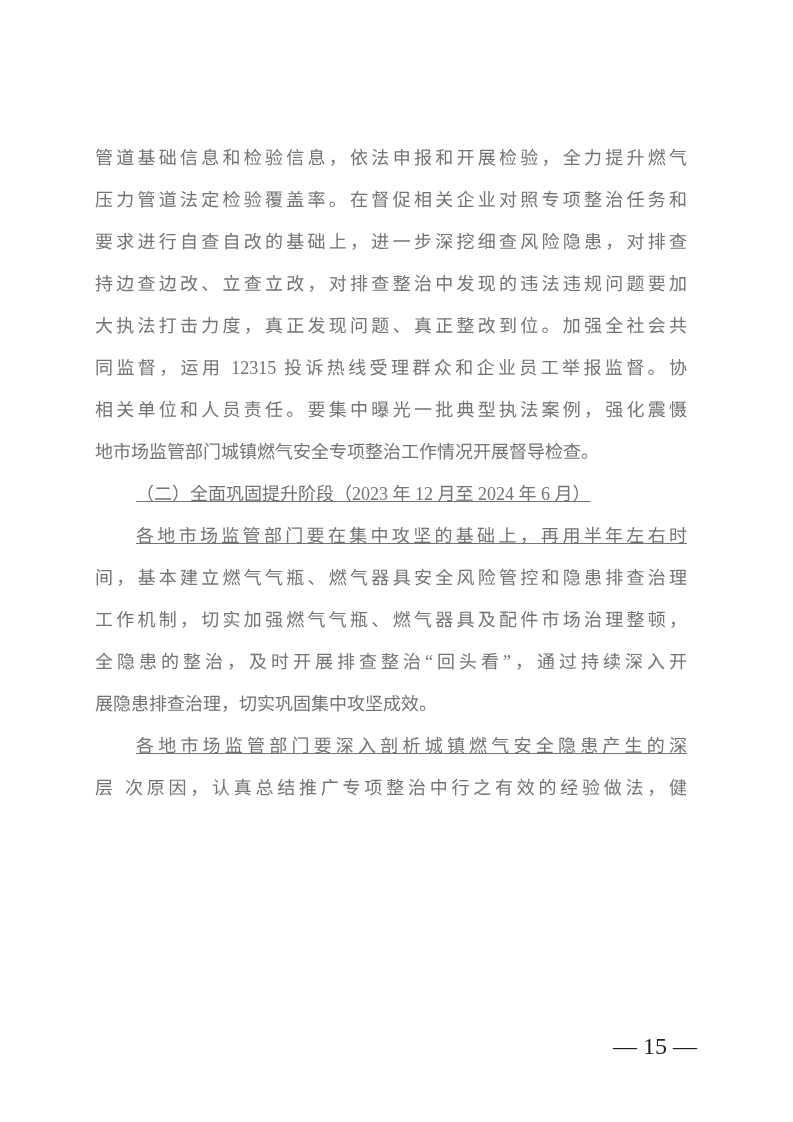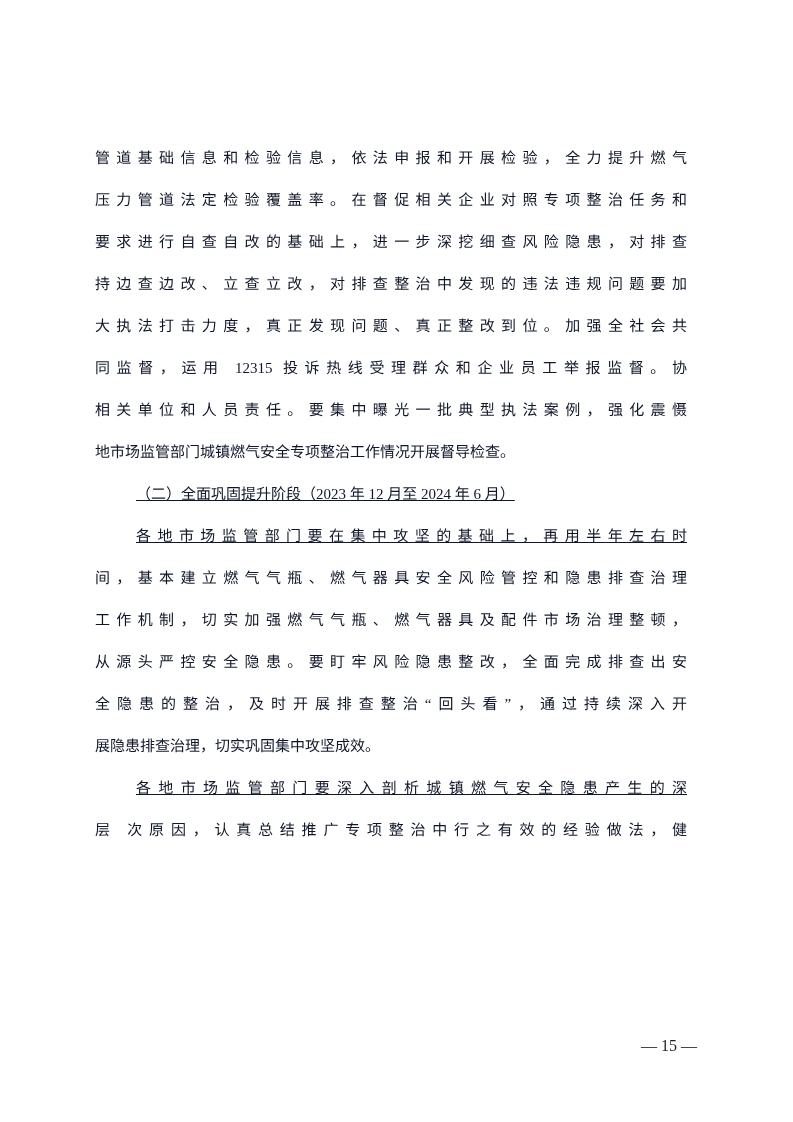--- a/index.html
+++ b/index.html
@@ -18,43 +18,43 @@
   }
   .text-block {
     position: absolute;
     left: 95px;
     top: 137px;
     width: 592px;
   }
   .line {
     height: 42px;
     line-height: 42px;
-    font-size: 15px;
-    color: #0f172a;
+    font-size: 18px;
+    color: #737373;
   }
   .line.justify {
     text-align: justify;
     text-align-last: justify;
     text-justify: inter-character;
   }
   .line.indent {
     text-indent: 41px;
     text-decoration: underline;
   }
   .line.heading {
     
     font-weight: 400;
   }
   .footer {
     position: absolute;
     top: 1033px;
     right: 96px;
     height: 26px;
     line-height: 26px;
-    font-size: 16px;
+    font-size: 24px;
     color: #1f1f1f;
     white-space: pre;
   }
 </style>
 </head>
 <body>
 
 <div class="page">
   <div class="text-block">
       <div class="line justify">管道基础信息和检验信息，依法申报和开展检验，全力提升燃气</div>
@@ -62,20 +62,19 @@
       <div class="line justify">要求进行自查自改的基础上，进一步深挖细查风险隐患，对排查</div>
       <div class="line justify">持边查边改、立查立改，对排查整治中发现的违法违规问题要加</div>
       <div class="line justify">大执法打击力度，真正发现问题、真正整改到位。加强全社会共</div>
       <div class="line justify">同监督，运用 12315 投诉热线受理群众和企业员工举报监督。协</div>
       <div class="line justify">相关单位和人员责任。要集中曝光一批典型执法案例，强化震慑</div>
       <div class="line">地市场监管部门城镇燃气安全专项整治工作情况开展督导检查。</div>
       <div class="line heading indent">（二）全面巩固提升阶段（2023 年 12 月至 2024 年 6 月）</div>
       <div class="line indent justify">各地市场监管部门要在集中攻坚的基础上，再用半年左右时</div>
       <div class="line justify">间，基本建立燃气气瓶、燃气器具安全风险管控和隐患排查治理</div>
       <div class="line justify">工作机制，切实加强燃气气瓶、燃气器具及配件市场治理整顿，</div>
-      <div class="line justify">从源头严控安全隐患。要盯牢风险隐患整改，全面完成排查出安</div>
       <div class="line justify">全隐患的整治，及时开展排查整治“回头看”，通过持续深入开</div>
       <div class="line">展隐患排查治理，切实巩固集中攻坚成效。</div>
       <div class="line indent justify">各地市场监管部门要深入剖析城镇燃气安全隐患产生的深</div>
       <div class="line justify">层 次原因，认真总结推广专项整治中行之有效的经验做法，健</div>
     </div>
   <div class="footer">— 15 —</div>
 </div>
 
 </body></html>

